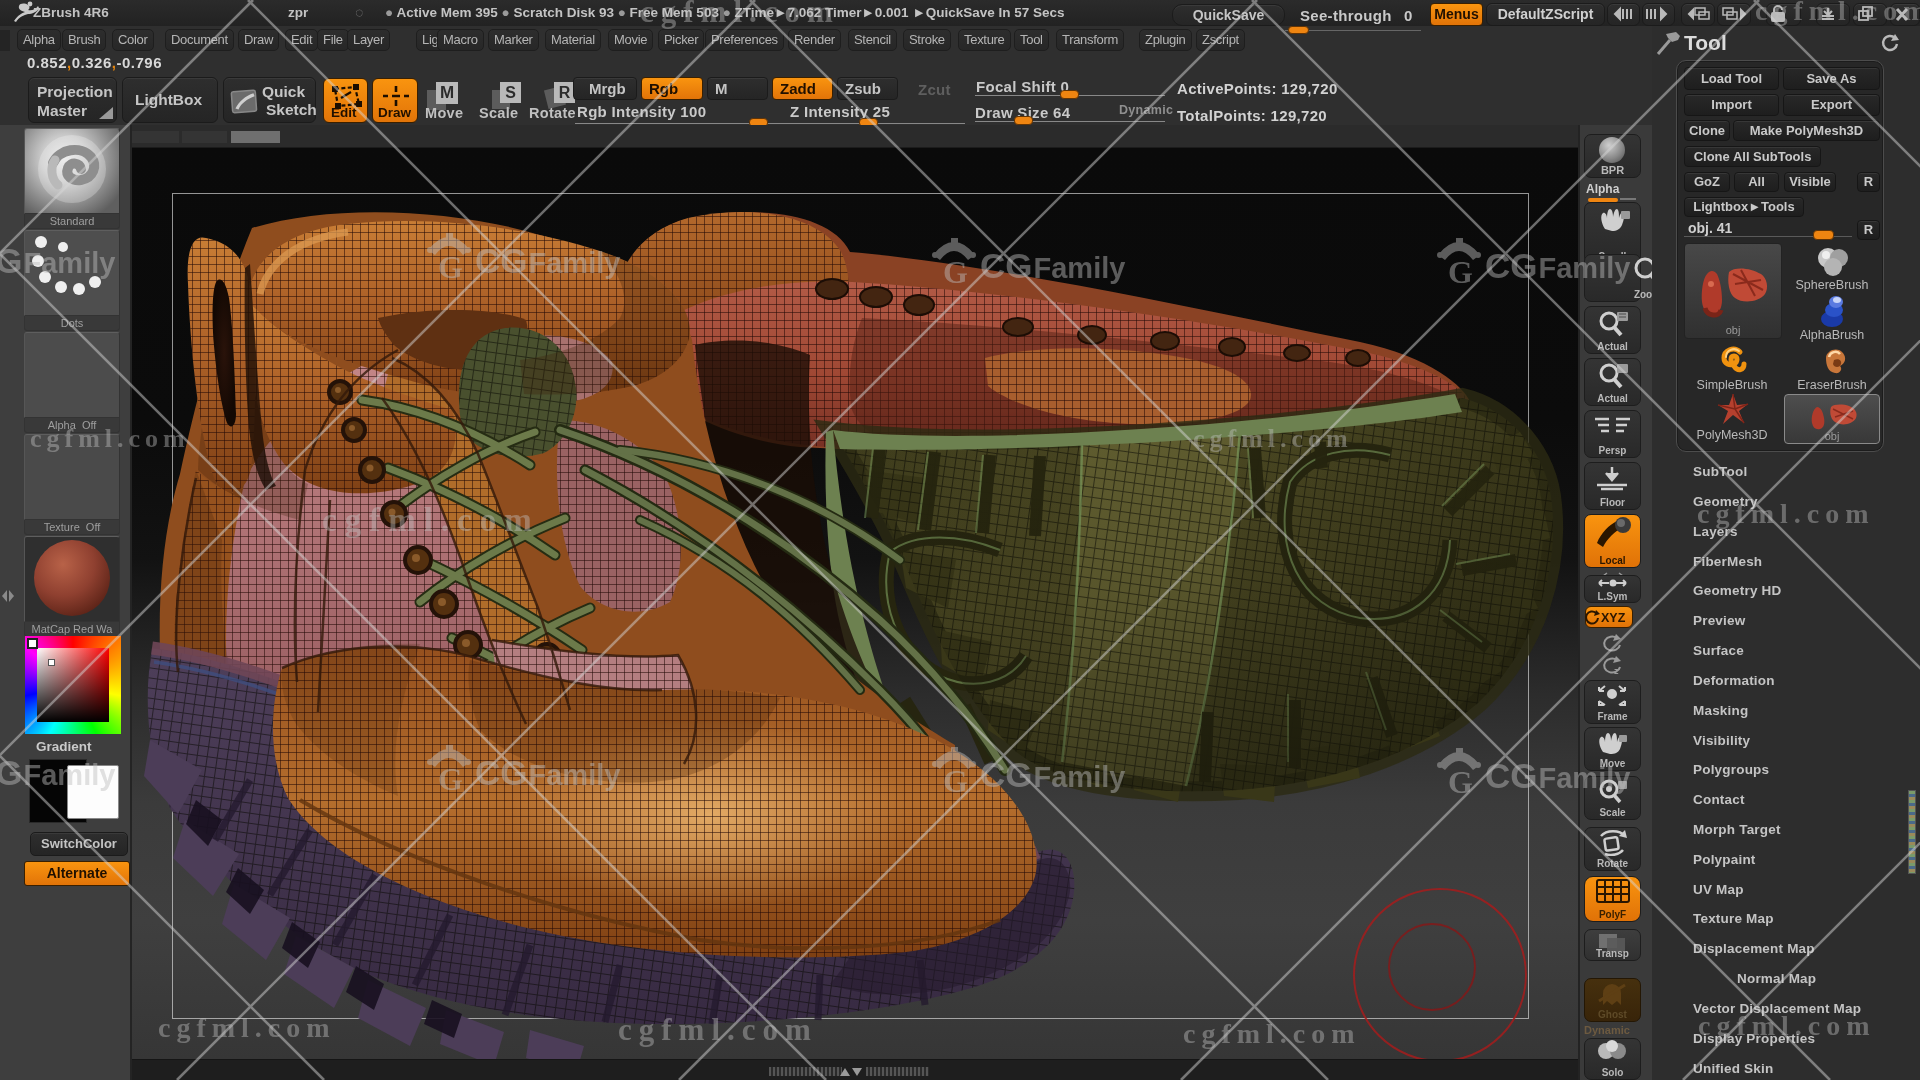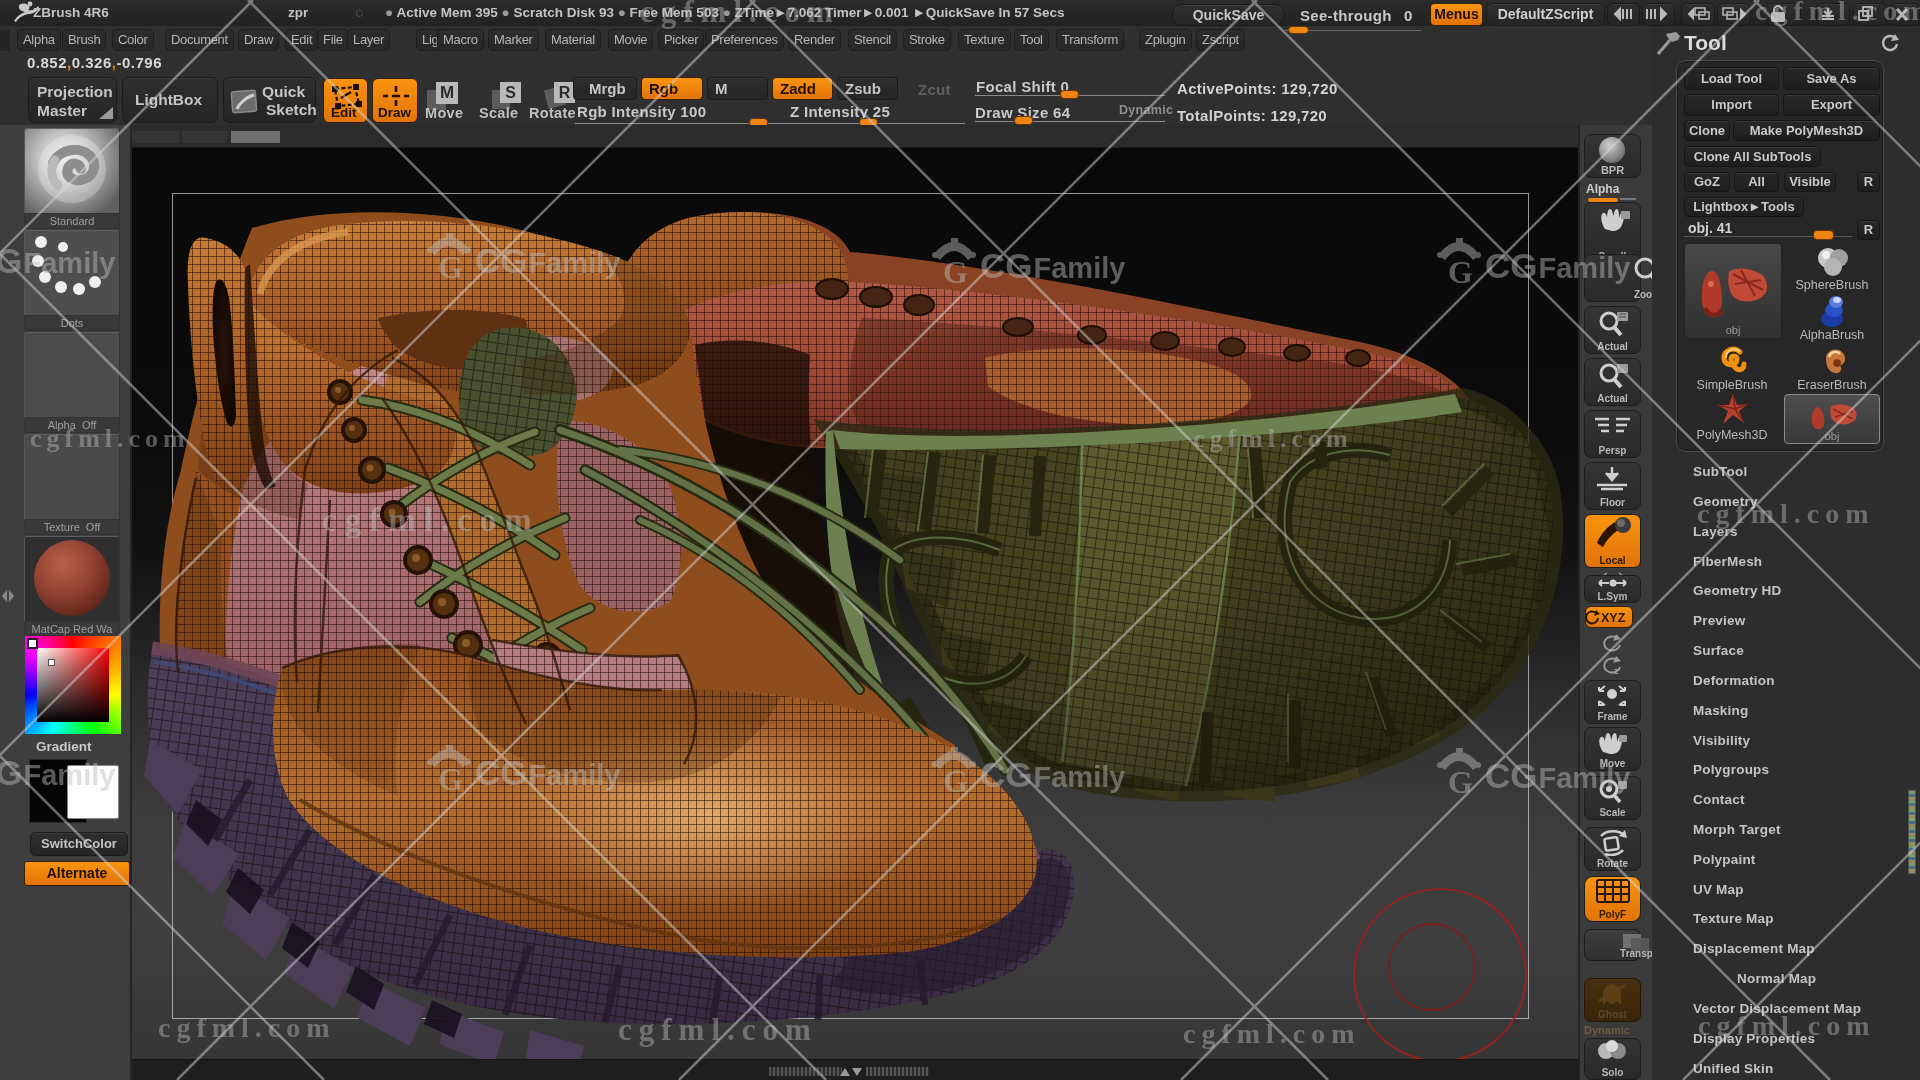--- a/index.html
+++ b/index.html
@@ -747,21 +747,21 @@
     </div>
     <div class="sbtn sorange" style="top:751px;height:46px;border-radius:9px;">
       <svg width="55" height="30" viewBox="0 0 55 30">
           <g stroke="#2a1600" stroke-width="2" fill="none">
             <rect x="12" y="3" width="32" height="22" rx="2"></rect>
             <path d="M12 10 h32 M12 17 h32 M20 3 v22 M28 3 v22 M36 3 v22"></path>
           </g>
         </svg>
       <div class="lbl" style="color:#3a2000">PolyF</div>
     </div>
-    <div class="sbtn" style="top:804px;height:32px;background:linear-gradient(#3e3e3e,#303030);padding-left:24px;">
+    <div class="sbtn" style="top:804px;height:32px;background:linear-gradient(#3e3e3e,#303030);">
       <svg width="55" height="26" viewBox="0 0 55 26">
           <rect x="14" y="4" width="18" height="14" fill="#7e7e7e" opacity="0.8"></rect>
           <rect x="22" y="8" width="18" height="14" fill="#5a5a5a" opacity="0.9"></rect>
         </svg>
       <div class="lbl">Transp</div>
     </div>
     <div class="sbtn" style="top:853px;height:44px;background:linear-gradient(#46300e,#382409);border-color:#241704;">
       <svg width="55" height="28" viewBox="0 0 55 28">
           <path d="M18 26 V14 a9 9 0 0 1 18 0 V26 l-4-4 -5 4 -5-4 Z" fill="#5e3f14"></path>
           <path d="M14 22 L40 6" stroke="#5e3f14" stroke-width="3"></path>

